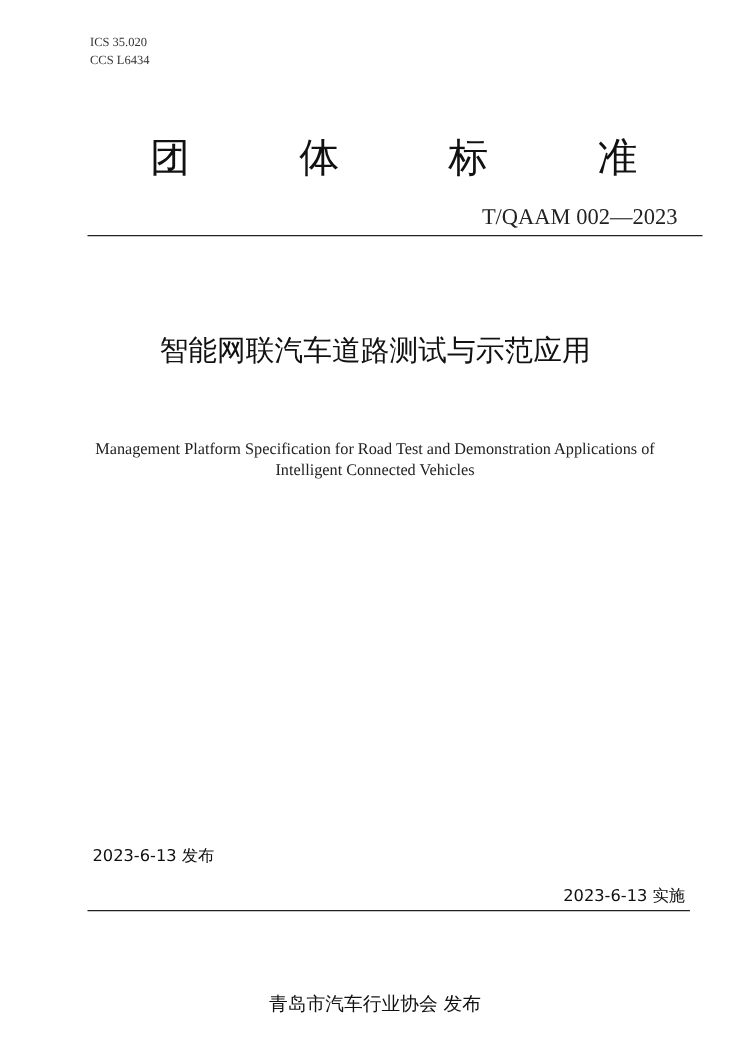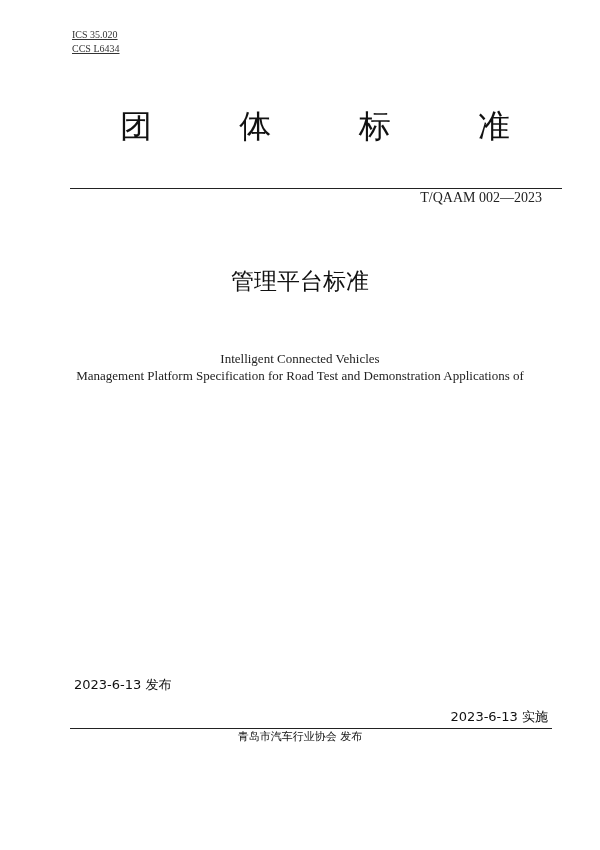--- a/index.html
+++ b/index.html
@@ -1,52 +1,52 @@
 <!DOCTYPE html>
 <html><head>
   <meta charset="utf-8">
   <style>
     html, body { margin: 0; padding: 0; background: #ffffff; }
     body { width: 600px; height: 850px; position: relative; overflow: hidden; font-family: "DejaVu Sans", sans-serif; color: #111; }
-    .codes { position: absolute; left: 72px; top: 28px; font-family: "Liberation Serif", serif; font-size: 10px; line-height: 14px; color: #333; text-decoration: underline; }
+    .codes { position: absolute; left: 72px; top: 28px; font-family: "Liberation Serif", serif; font-size: 10px; line-height: 14px; color: #333; }
     .doc-type { position: absolute; left: 120px; top: 105px; width: 390px; display: flex; justify-content: space-between; font-size: 32px; color: #111; }
-    .std-no { position: absolute; right: 58px; top: 163px; font-family: "Liberation Serif", serif; font-size: 14px; color: #222; margin-top: 27px; }
+    .std-no { position: absolute; right: 58px; top: 163px; font-family: "Liberation Serif", serif; font-size: 18px; color: #222; }
     .rule { position: absolute; left: 70px; right: 38px; height: 1px; background: #222; }
     .rule.top { top: 188px; }
     .rule.bottom { top: 728px; left: 70px; right: 48px; }
     .title-cn { position: absolute; left: 0; right: 0; top: 262px; text-align: center; font-size: 23px; line-height: 38px; color: #111; }
     .title-en { position: absolute; left: 0; right: 0; top: 350px; text-align: center; font-family: "Liberation Serif", serif; font-size: 13px; line-height: 17px; color: #222; }
     .date-left { position: absolute; left: 74px; top: 676px; font-size: 13px; }
     .date-right { position: absolute; right: 52px; top: 708px; font-size: 13px; text-align: center; }
-    .publisher { position: absolute; left: 0; right: 0; top: 729px; text-align: center; font-size: 11px; }
+    .publisher { position: absolute; left: 0; right: 0; top: 794px; text-align: center; font-size: 15px; }
   </style>
 </head>
 <body>
 
 <div class="codes">
   <div>ICS  35.020</div>
   <div>CCS  L6434</div>
 </div>
 
 <div class="doc-type">
   <span>团</span>
   <span>体</span>
   <span>标</span>
   <span>准</span>
 </div>
 
 <div class="std-no">T/QAAM  002—2023</div>
 <div class="rule top"></div>
 
 <div class="title-cn">
-  <div>管理平台标准</div>
+  <div>智能网联汽车道路测试与示范应用</div>
 </div>
 
 <div class="title-en">
+  <div>Management Platform Specification for Road Test and Demonstration Applications of</div>
   <div>Intelligent Connected Vehicles</div>
-  <div>Management Platform Specification for Road Test and Demonstration Applications of</div>
 </div>
 
 <div class="date-left">2023-6-13 发布</div>
 <div class="date-right">2023-6-13 实施</div>
 <div class="rule bottom"></div>
 
 <div class="publisher">青岛市汽车行业协会  发布</div>
 
 </body></html>

